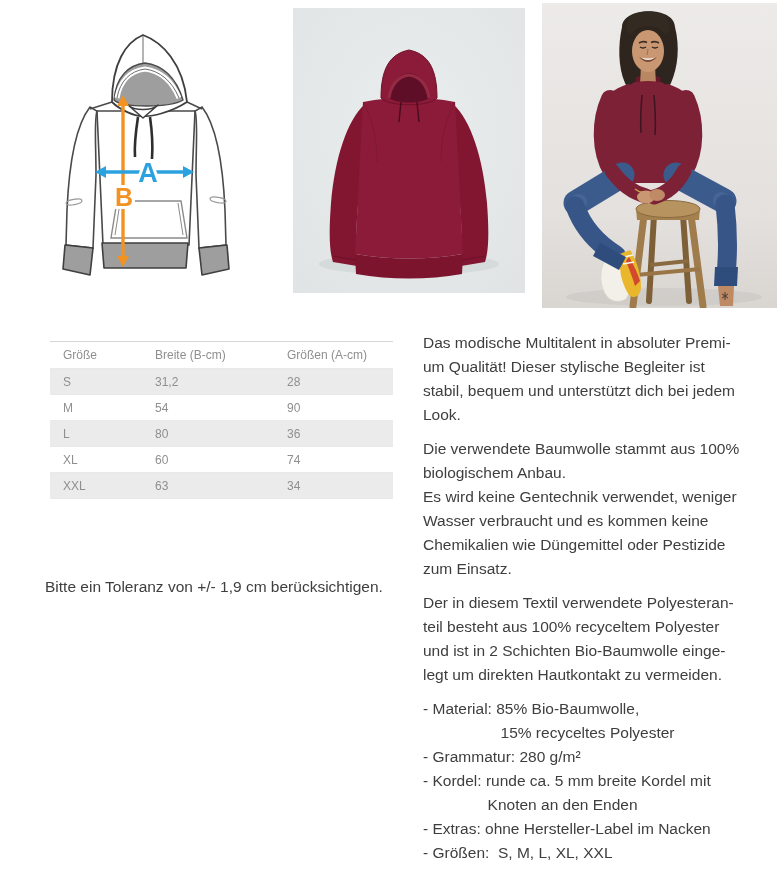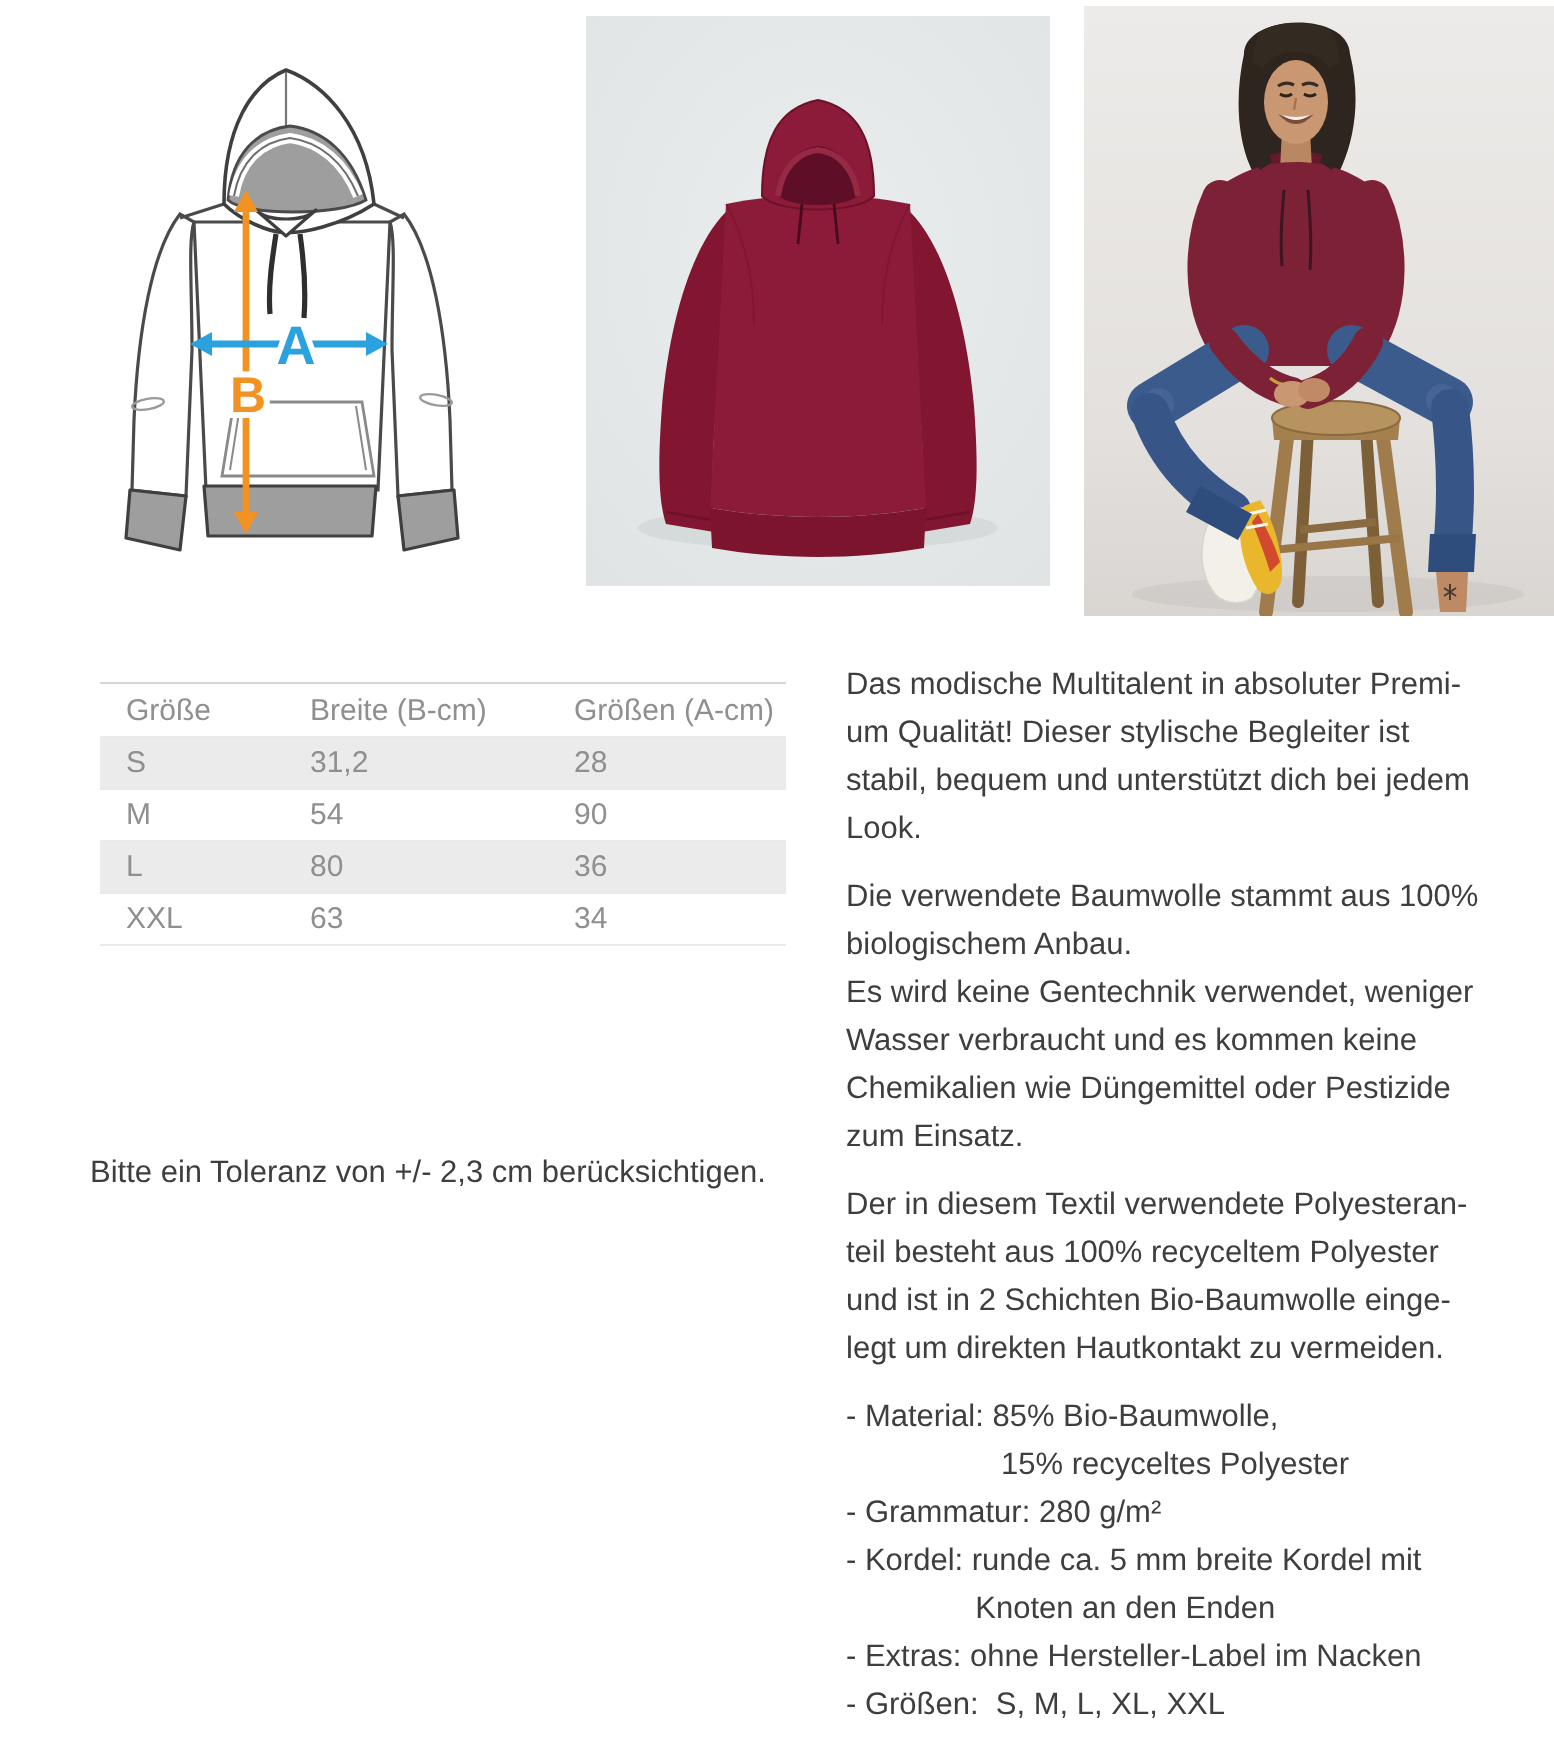--- a/index.html
+++ b/index.html
@@ -11,21 +11,21 @@
 
   
   #diagram{left:50px;top:5px;width:230px;height:300px;}
   #photo-flat{left:293px;top:8px;width:232px;height:285px;}
   #photo-model{left:542px;top:3px;width:235px;height:305px;}
 
   
   #size-table{
     left:50px;top:341px;width:343px;
     border-collapse:collapse;table-layout:fixed;
-    font-size:15px;color:#8f8f8f;
+    font-size:12px;color:#8f8f8f;
     border-top:1px solid #d6d6d6;
   }
   #size-table col.c1{width:92px;}
   #size-table col.c2{width:132px;}
   #size-table col.c3{width:119px;}
   #size-table th{
     font-weight:400;text-align:left;height:26px;padding:0 0 0 13px;
     border-bottom:1px solid #e9e9e9;white-space:nowrap;overflow:hidden;
   }
   #size-table td{
@@ -216,28 +216,33 @@
       <td>M</td>
       <td>54</td>
       <td>90</td>
     </tr>
     <tr>
       <td>L</td>
       <td>80</td>
       <td>36</td>
     </tr>
     <tr>
+      <td>XL</td>
+      <td>60</td>
+      <td>74</td>
+    </tr>
+    <tr>
       <td>XXL</td>
       <td>63</td>
       <td>34</td>
     </tr>
   </tbody>
 </table>
 
-<div id="tolerance" class="abs">Bitte ein Toleranz von +/- 2,3 cm berücksichtigen.</div>
+<div id="tolerance" class="abs">Bitte ein Toleranz von +/- 1,9 cm berücksichtigen.</div>
 
 <div id="description" class="abs">
   <p>Das modische Multitalent in absoluter Premi-
 um Qualität! Dieser stylische Begleiter ist
 stabil, bequem und unterstützt dich bei jedem
 Look.</p>
   <p>Die verwendete Baumwolle stammt aus 100%
 biologischem Anbau.
 Es wird keine Gentechnik verwendet, weniger
 Wasser verbraucht und es kommen keine

